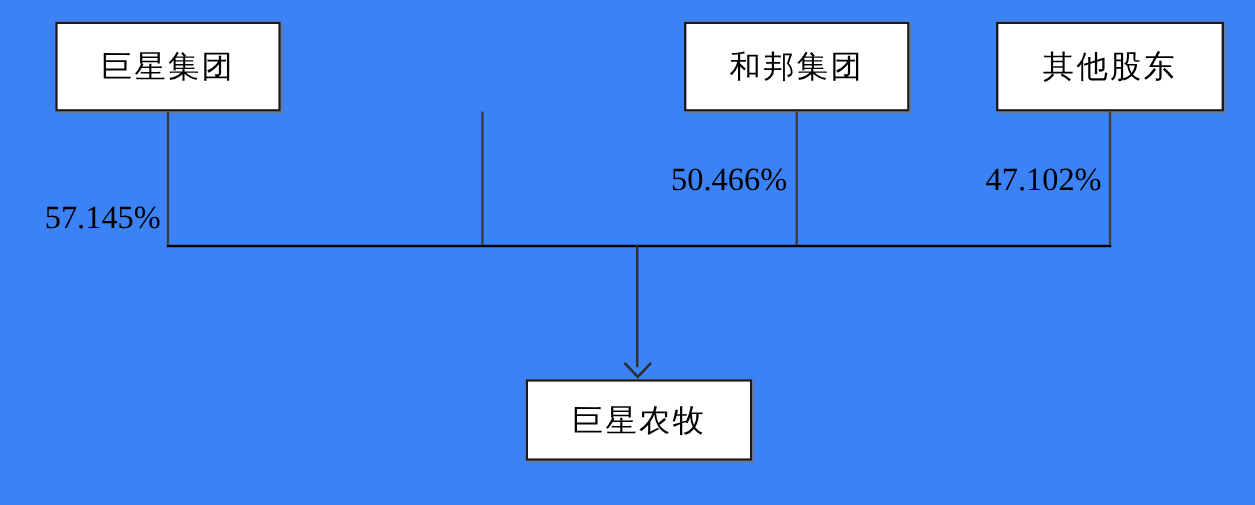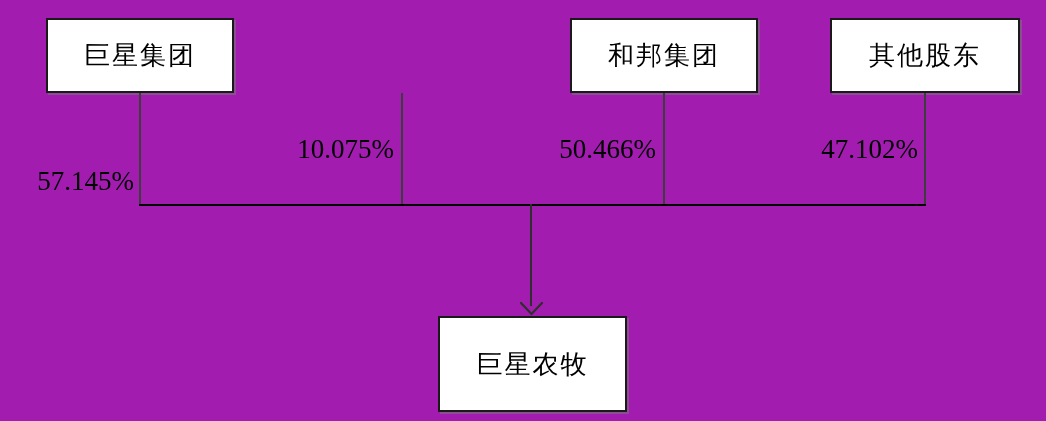--- a/index.html
+++ b/index.html
@@ -4,21 +4,21 @@
 <style>
   html, body {
     margin: 0;
     padding: 0;
     background: #ffffff;
   }
   .canvas {
     position: relative;
     width: 1046px;
     height: 421px;
-    background: #a21caf;
+    background: #3b82f6;
     font-family: "Liberation Serif", "DejaVu Serif", serif;
     color: #000000;
     overflow: hidden;
   }
   .node {
     position: absolute;
     height: 75px;
     border: 2px solid #1a1a1a;
     box-shadow: 2px 2px 0 rgba(120,120,120,0.55);
     background: #ffffff;
@@ -71,36 +71,35 @@
   <div class="node" style="left:570px; top:18px; width:188px;">
     <span class="node-label">和邦集团</span>
   </div>
 
   <div class="node" style="left:830px; top:18px; width:190px;">
     <span class="node-label">其他股东</span>
   </div>
 
   <div class="pct" style="left:4px;margin-top:32px;">57.145%</div>
 
-  <div class="pct" style="left:264px;">10.075%</div>
 
   <div class="pct" style="left:526px;">50.466%</div>
 
   <div class="pct" style="left:788px;">47.102%</div>
 
   <div class="vline" style="left:139px; top:93px; height:111px;"></div>
   <div class="vline" style="left:401px; top:93px; height:111px;"></div>
   <div class="vline" style="left:663px; top:93px; height:111px;"></div>
   <div class="vline" style="left:924px; top:93px; height:111px;"></div>
 
   <div class="hline" style="left:139px; top:204px; width:787px;"></div>
 
   <div class="vline" style="left:530px; top:204px; height:102px; background:#2e2e2e;"></div>
 
   <svg class="arrowhead" width="25" height="15" viewBox="0 0 25 15">
     <path d="M2,2 L12.5,13 L23,2" fill="none" stroke="#2e2e2e" stroke-width="2.2" stroke-linecap="round"></path>
   </svg>
 
-  <div class="node" style="left:438px; top:316px; width:189px; height:96px; border-width:2.5px;">
+  <div class="node" style="left:438px; top:316px; width:189px; height:68px; border-width:2.5px;">
     <span class="node-label">巨星农牧</span>
   </div>
 
 </div>
 
 </body></html>

